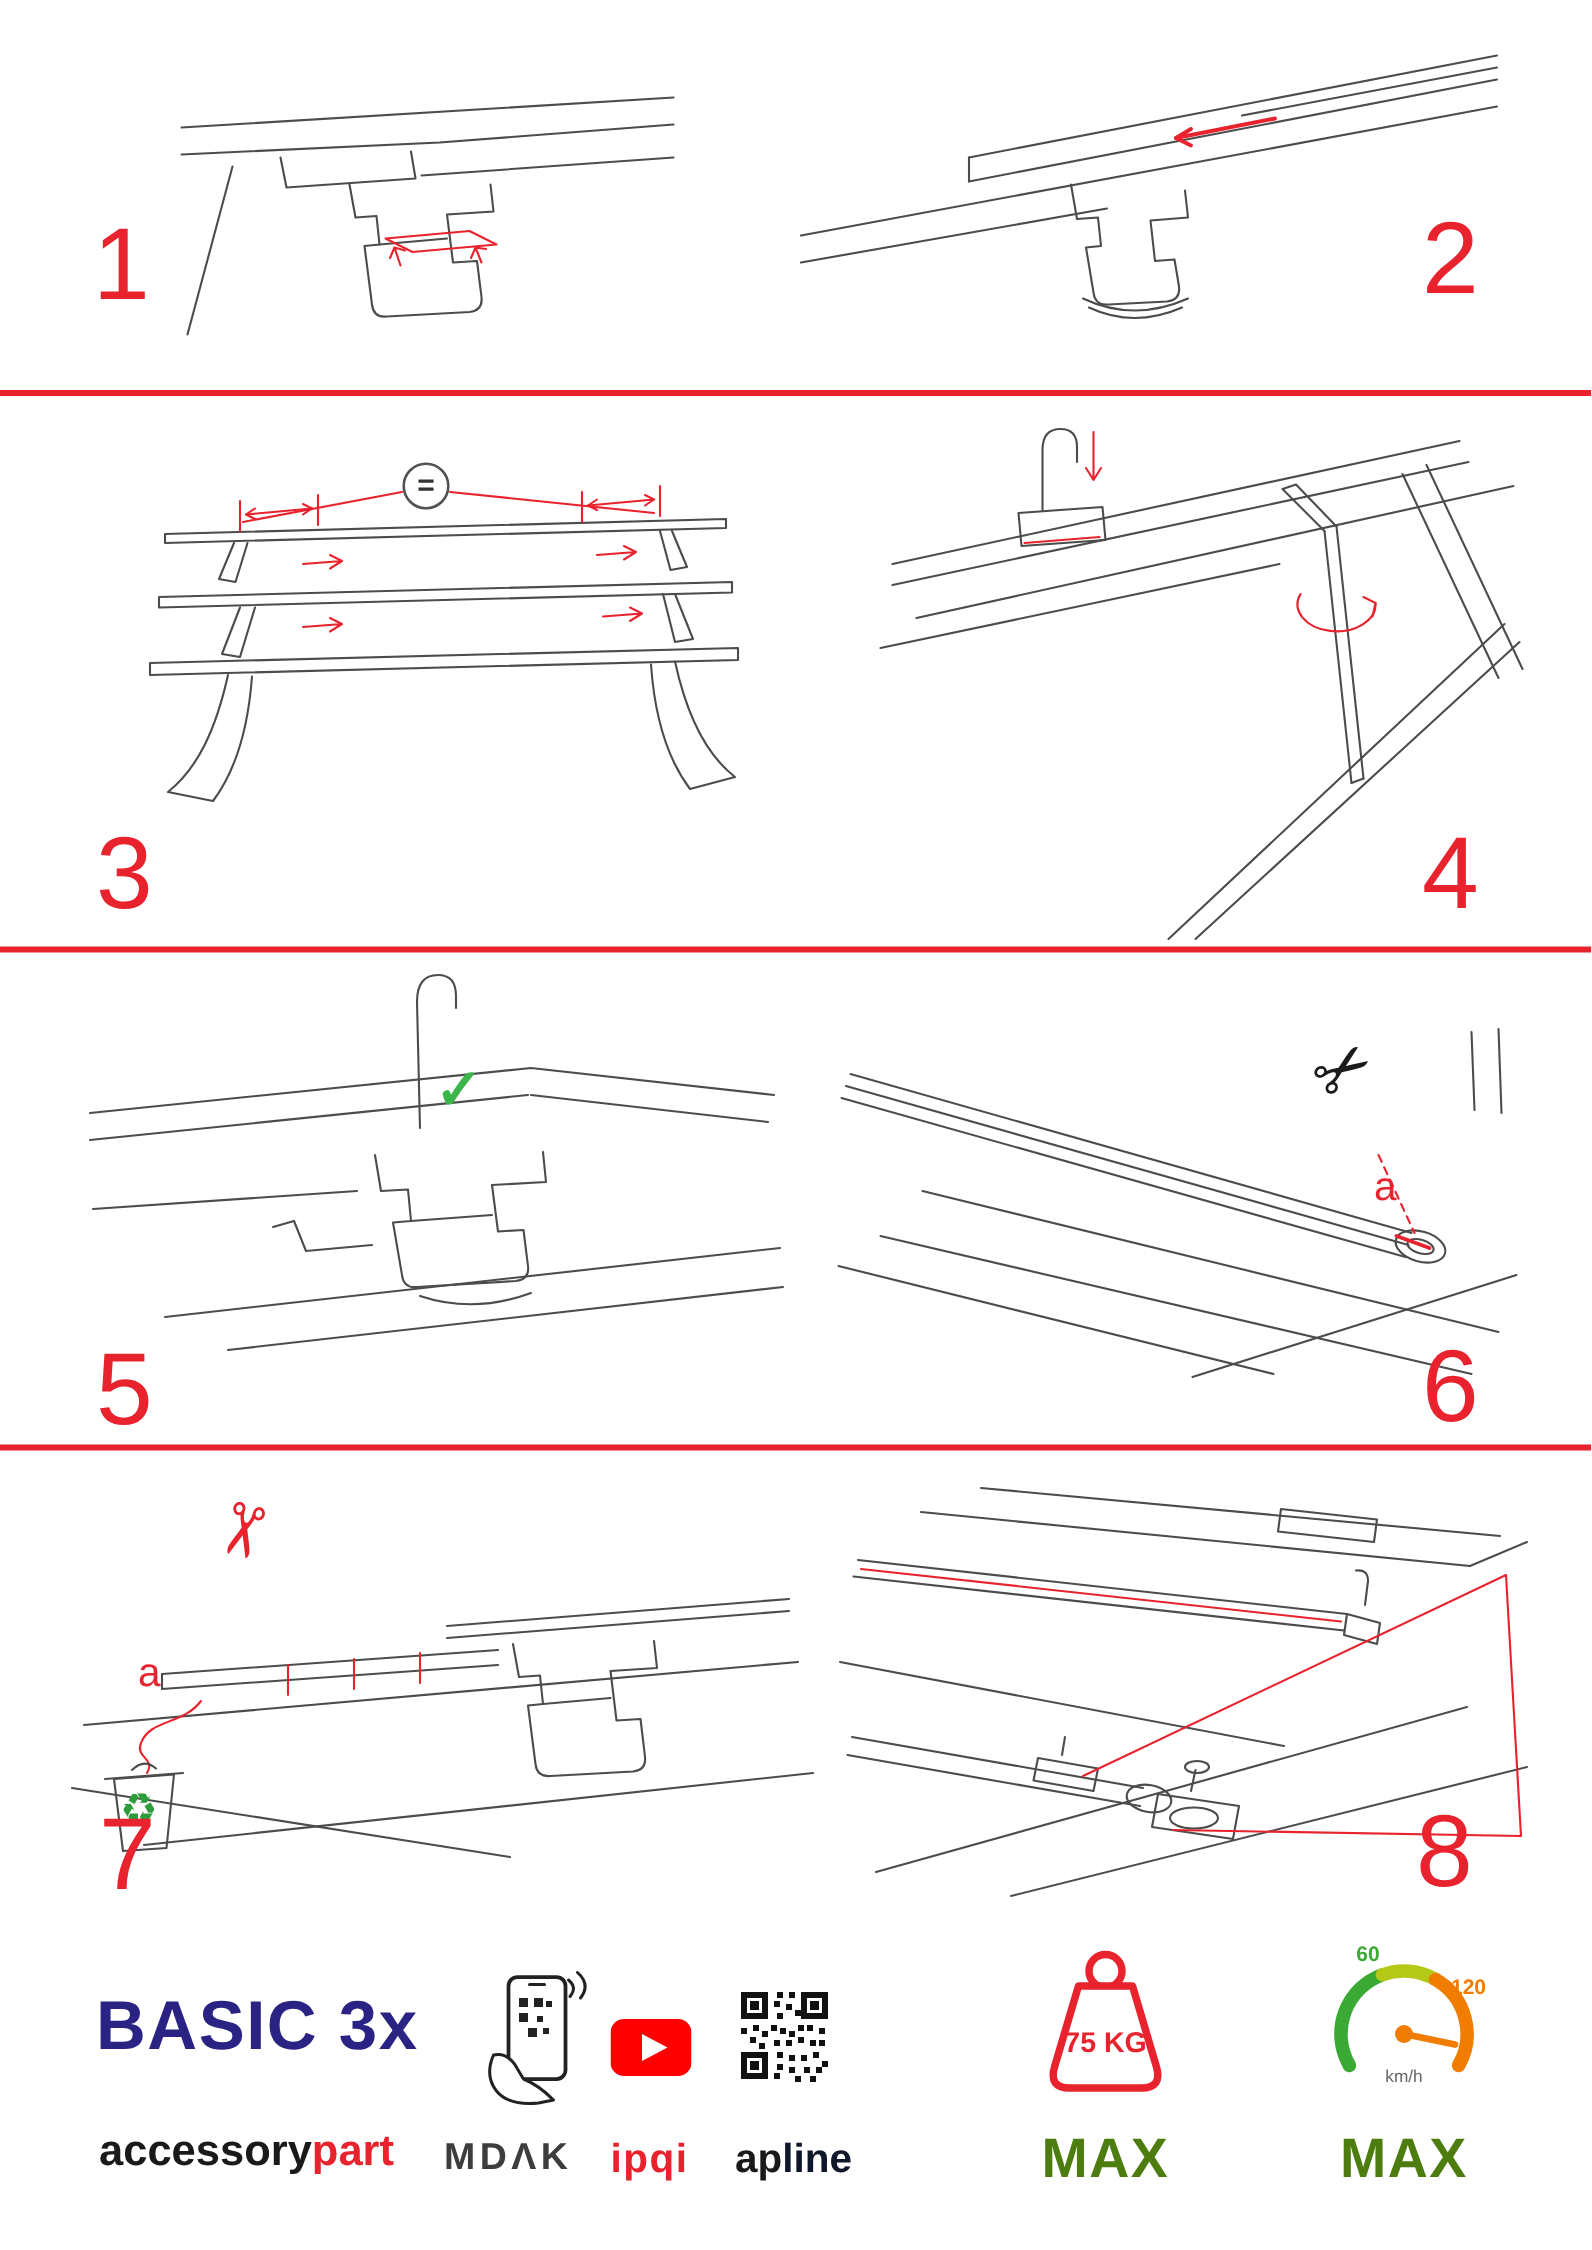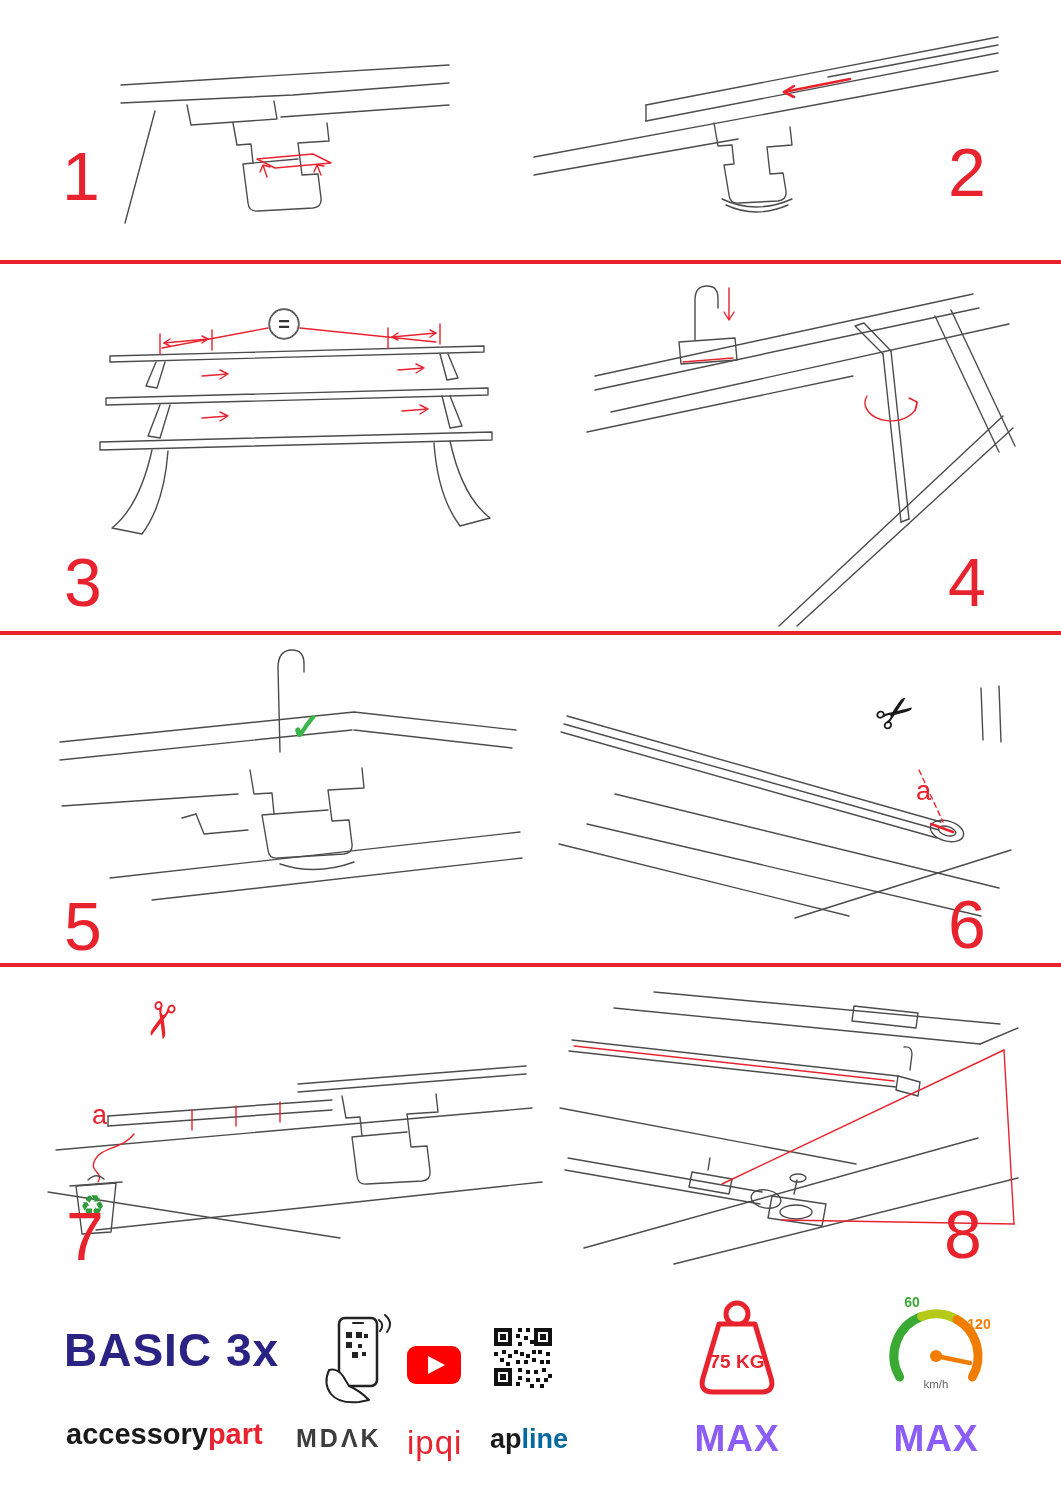--- a/index.html
+++ b/index.html
@@ -26,24 +26,24 @@
   .check { font-size:38px; font-weight:700; color:#3cb54a; }
   .part-a { font-size:27px; color:#e8232e; }
   .scissors-black { font-size:46px; color:#1a1a1a; transform:rotate(-35deg); }
   .scissors-red { font-size:48px; color:#e8232e; transform:rotate(105deg); }
   .recycle { font-size:28px; color:#2e9c3a; }
 
   .brand-name { position:absolute; font-size:46px; font-weight:800; color:#2b2383; letter-spacing:1px; line-height:1.1; }
   .brand-line { position:absolute; font-size:29px; font-weight:700; color:#1a1a1a; line-height:1; }
   .brand-line .red-part { color:#e8232e; }
   .partner-mdak { position:absolute; font-size:25px; font-weight:600; color:#3d3d3d; letter-spacing:3px; line-height:1; }
-  .partner-ipqi { position:absolute; font-size:33px; font-weight:400; color:#e8232e; letter-spacing:1px; line-height:1; }
+  .partner-ipqi { position:absolute; font-size:27px; font-weight:700; color:#e8232e; letter-spacing:1px; line-height:1; }
   .partner-ap { position:absolute; font-size:27px; font-weight:700; color:#1a1a1a; line-height:1; }
-  .partner-ap .red-part { color:#0369a1; }
-  .max-label { position:absolute; font-size:37px; font-weight:700; color:#8b5cf6; text-align:center; letter-spacing:1px; line-height:1; }
+  .partner-ap .red-part { color:#0f172a; }
+  .max-label { position:absolute; font-size:37px; font-weight:700; color:#4d7c0f; text-align:center; letter-spacing:1px; line-height:1; }
 </style>
 </head>
 <body>
 
 <div class="page">
 
   <svg class="art" style="left:115px; top:55px;" width="340" height="190" viewBox="0 0 340 190">
     <g>
       <path d="M6,30 L334,10"></path>
       <path d="M6,48 L178,40 L334,28"></path>

